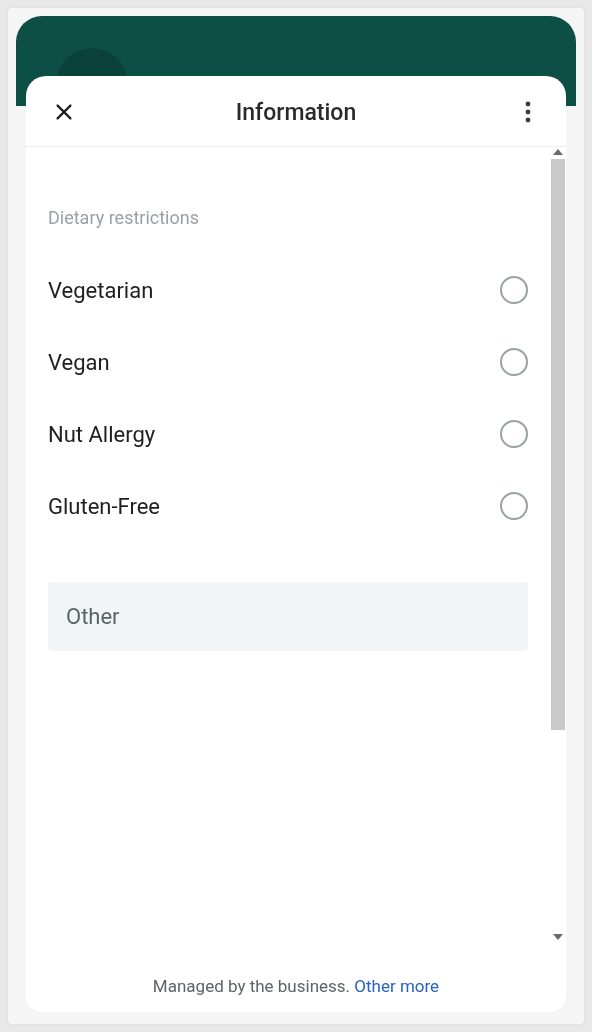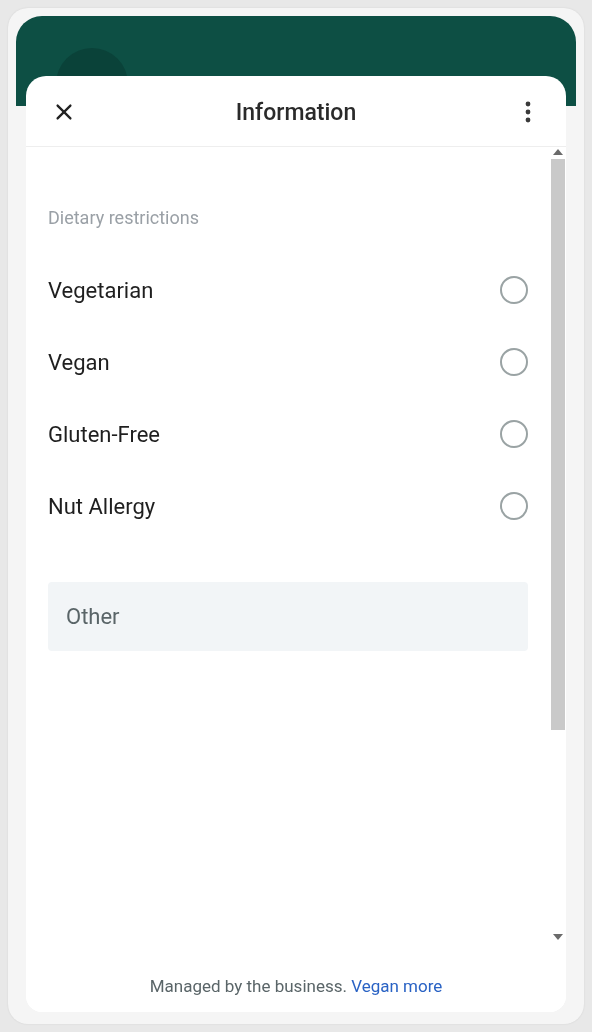--- a/index.html
+++ b/index.html
@@ -13,21 +13,21 @@
       width: 592px;
       height: 1032px;
       display: flex;
       align-items: center;
       justify-content: center;
     }
     .device-frame {
       width: 576px;
       height: 1016px;
       background: #f5f5f5;
-      border-radius: 20px;
+      border-radius: 4px;
       padding: 8px;
       box-shadow: 0 0 2px rgba(0,0,0,0.1);
       position: relative;
       overflow: hidden;
     }
     .green-header-bg {
       background: #0d4f44;
       border-radius: 26px 26px 0 0;
       height: 90px;
       width: 100%;
@@ -228,42 +228,42 @@
         <div id="options-container">
             <div class="option-row">
               <span class="option-label">Vegetarian</span>
               <span class="radio"></span>
             </div>
             <div class="option-row">
               <span class="option-label">Vegan</span>
               <span class="radio"></span>
             </div>
             <div class="option-row">
+              <span class="option-label">Nut Allergy</span>
+              <span class="radio"></span>
+            </div>
+            <div class="option-row">
               <span class="option-label">Gluten-Free</span>
-              <span class="radio"></span>
-            </div>
-            <div class="option-row">
-              <span class="option-label">Nut Allergy</span>
               <span class="radio"></span>
             </div>
           </div>
 
         <div class="other-input">
           <span class="other-input-text">Other</span>
         </div>
       </div>
 
       <div class="scrollbar">
         <div class="scroll-arrow up"></div>
         <div class="scroll-track">
           <div class="scroll-thumb"></div>
         </div>
         <div class="scroll-arrow down"></div>
       </div>
     </div>
 
     <div class="modal-footer">
       <div class="footer-note">
-        <span>Managed by the business. </span><a>Vegan more</a>
+        <span>Managed by the business. </span><a>Other more</a>
       </div>
     </div>
   </div>
 </div>
 
 </body></html>

